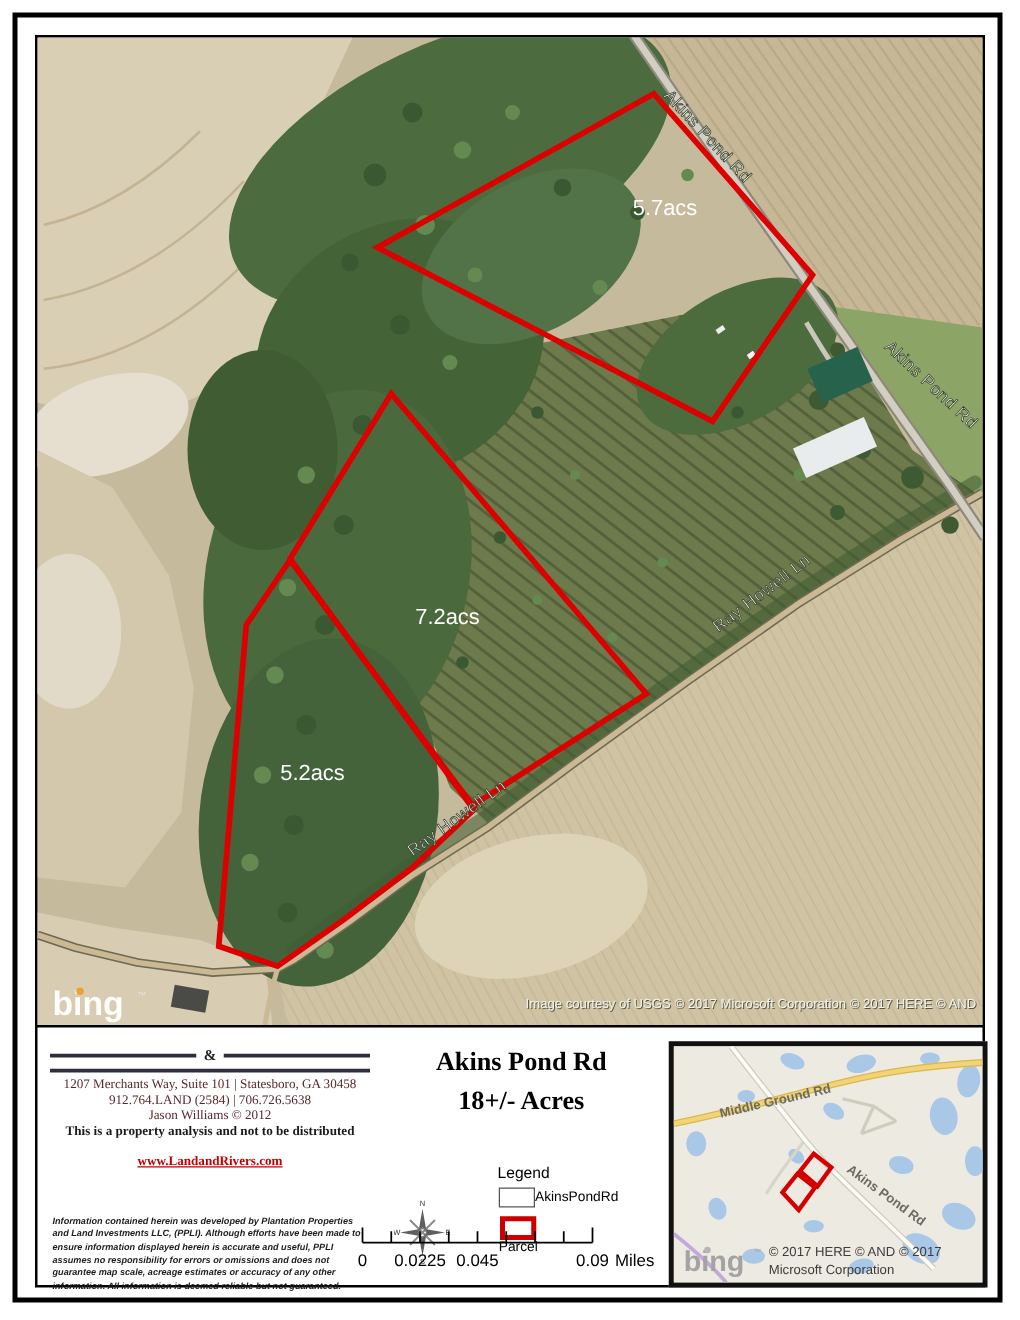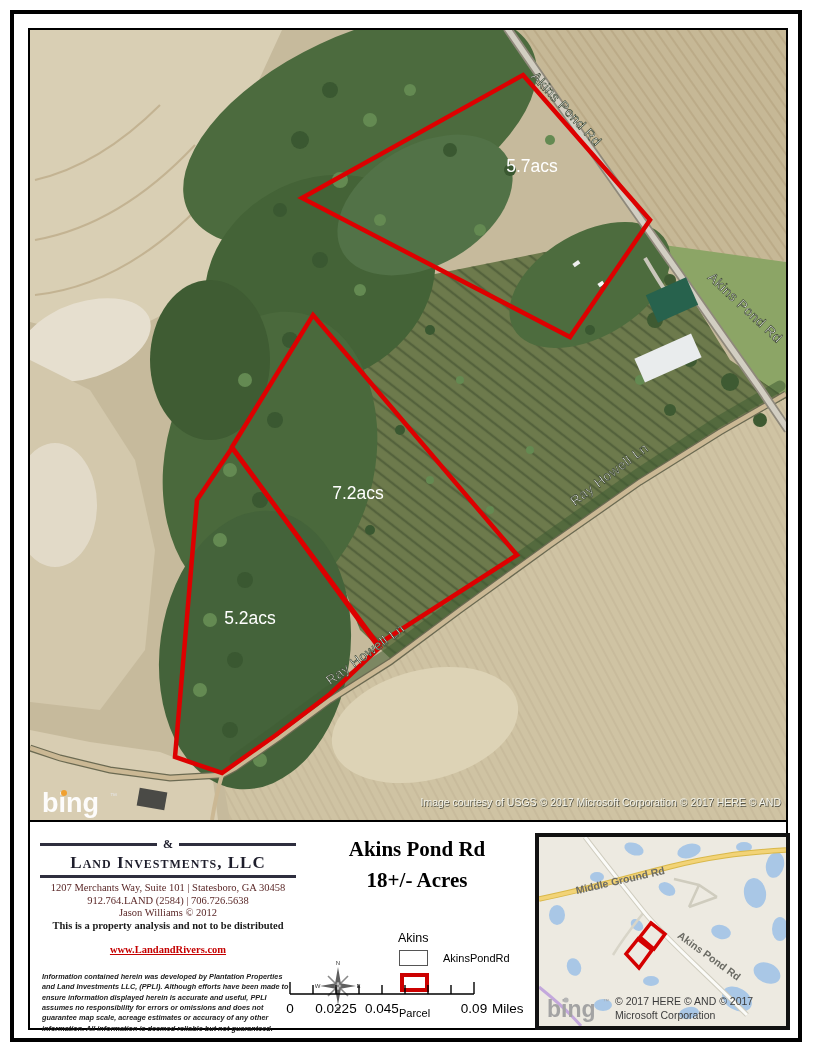--- a/index.html
+++ b/index.html
@@ -31,21 +31,21 @@
   .weblink{display:inline-block;font-family:"Liberation Serif",serif;font-size:10.5px;
            color:#c40000;text-decoration:underline;font-weight:bold;margin-top:12px;}
   .disclaimer{position:absolute;left:42px;top:972px;width:252px;text-align:left;
               font-size:7.3px;font-style:italic;font-weight:bold;color:#1c1c1c;line-height:1.42;}
   
   .titleblock{position:absolute;left:300px;top:834px;width:234px;text-align:center;
               font-family:"Liberation Serif",serif;font-weight:bold;font-size:21px;
               color:#000;line-height:31px;}
   
   .legend-title{position:absolute;left:398px;top:931px;font-size:12.5px;color:#000;}
-  .legend-item{position:absolute;display:flex;align-items:center;gap:15px;}
+  .legend-item{position:absolute;display:flex;align-items:center;gap:0;}
   .li1{left:399px;top:950px;}
   .li2{left:399px;top:973px;flex-direction:column;}
   .sym-road{width:29px;height:16px;background:#fff;border:1px solid #555;box-sizing:border-box;}
   .sym-parcel{width:29px;height:19px;background:#fff;border:4px solid #cc0000;box-sizing:border-box;}
   .legend-label{font-size:11px;color:#000;}
   
   #compass{position:absolute;left:315px;top:960px;}
   #scalebar{position:absolute;left:286px;top:980px;}
   
   #inset{position:absolute;left:535px;top:833px;width:255px;height:197px;
@@ -199,38 +199,37 @@
   </div>
 
   <div id="panel"></div>
 
   <div class="logoblock">
     <div class="logorule">
       <div class="bar"></div>
       <div class="amp">&amp;</div>
       <div class="bar"></div>
     </div>
-    <div class="logo2">Land Investments, LLC</div>
     <div class="logorule2"></div>
     <div class="contact">
       <div>1207 Merchants Way, Suite 101 | Statesboro, GA 30458</div>
       <div>912.764.LAND (2584) | 706.726.5638</div>
       <div>Jason Williams © 2012</div>
       <div class="black">This is a property analysis and not to be distributed</div>
       <a class="weblink" href="#">www.LandandRivers.com</a>
     </div>
   </div>
   <div class="disclaimer">Information contained herein was developed by Plantation Properties and Land Investments LLC, (PPLI).  Although efforts have been made to ensure information displayed herein is accurate and useful, PPLI assumes no responsibility for errors or omissions and does not guarantee map scale, acreage estimates or accuracy of any other information.  All information is deemed reliable but not guaranteed.</div>
 
   <div class="titleblock">
     <div>Akins Pond Rd</div>
     <div>18+/- Acres</div>
   </div>
 
-  <div class="legend-title">Akins</div>
+  <div class="legend-title">Legend</div>
   <div class="legend-item li1">
     <div class="sym-road"></div>
     <div class="legend-label">AkinsPondRd</div>
   </div>
   <div class="legend-item li2">
     <div class="sym-parcel"></div>
     <div class="legend-label">Parcel</div>
   </div>
 
   <div id="compass">

